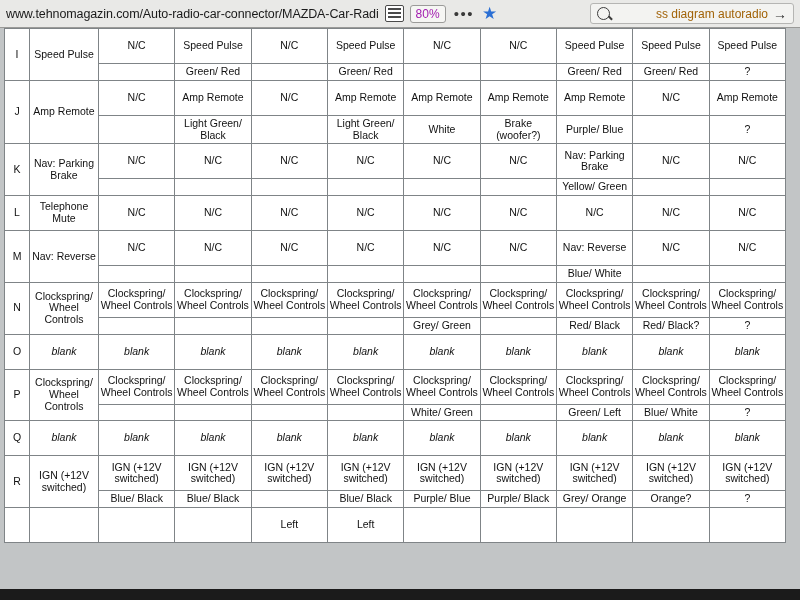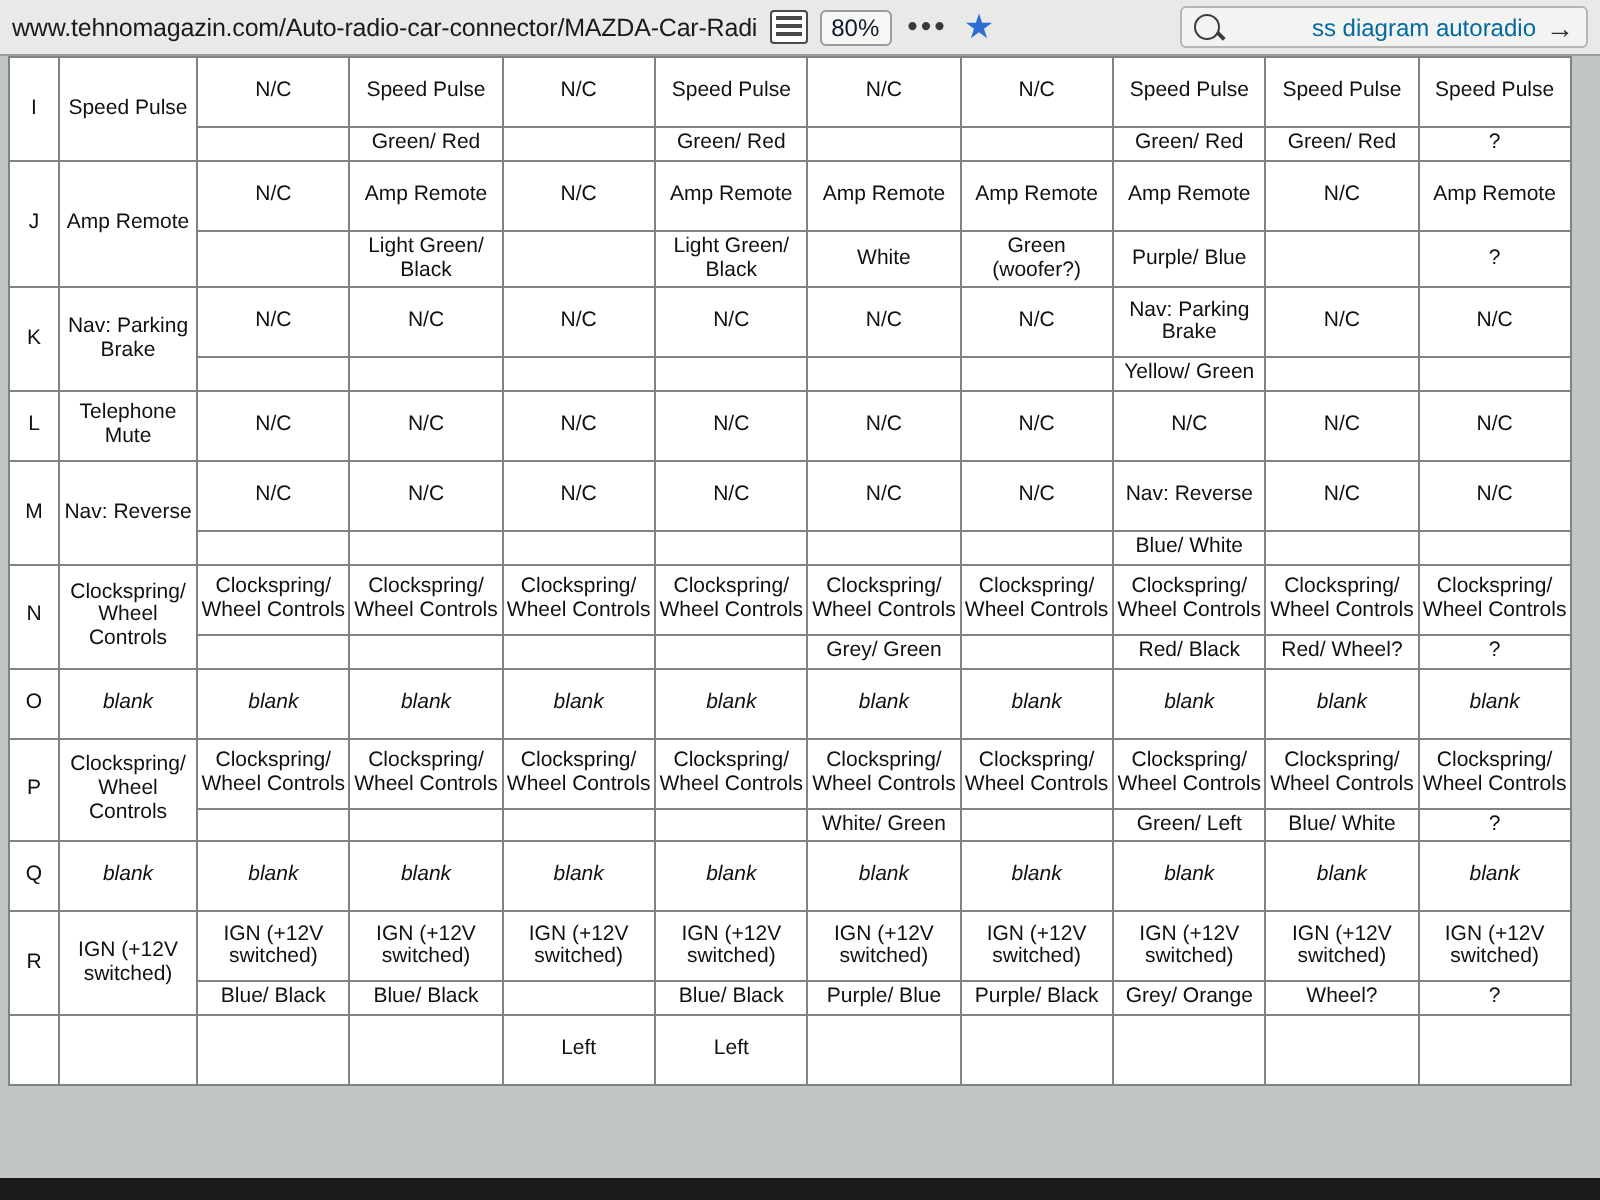--- a/index.html
+++ b/index.html
@@ -60,21 +60,21 @@
   #reader-icon::before {
     content: "";
     position: absolute;
     left: 2px; right: 2px; top: 2px;
     height: 1.5px;
     background: #4a4a4a;
     box-shadow: 0 4px 0 #4a4a4a, 0 8px 0 #4a4a4a;
   }
   #zoom-level {
     font-size: 12px;
-    color: #0f172a;
+    color: #a21caf;
     padding: 1px 5px;
     border: 1px solid #9b9b99;
     border-radius: 3px;
     background: #f6f6f4;
   }
   #menu-dots {
     letter-spacing: 1.5px;
     font-size: 15px;
     color: #3a3a3a;
     line-height: 1;
@@ -107,21 +107,21 @@
   #search-glyph::after {
     content: "";
     position: absolute;
     width: 5px; height: 1.6px;
     background: #3c3c3c;
     transform: rotate(45deg);
     right: -4px; bottom: 0px;
   }
   #search-input-text {
     font-size: 12px;
-    color: #0369a1;
+    color: #a16207;
     white-space: nowrap;
     margin-left: 41px;
   }
   #go-arrow {
     font-size: 14px;
     color: #2b2b2b;
     line-height: 1;
   }
 
   
@@ -234,21 +234,21 @@
             <td class="tall">Amp Remote</td>
             <td class="shade tall">N/C</td>
             <td class="tall">Amp Remote</td>
           </tr>
           <tr>
             <td class="sub"></td>
             <td class="sub">Light Green/ Black</td>
             <td class="sub"></td>
             <td class="sub">Light Green/ Black</td>
             <td class="sub">White</td>
-            <td class="sub">Green (woofer?)</td>
+            <td class="sub">Brake (woofer?)</td>
             <td class="sub">Purple/ Blue</td>
             <td class="sub"></td>
             <td class="sub">?</td>
           </tr>
           <tr>
             <td class="rowlabel" rowspan="2">K</td>
             <td class="firstcol tall" rowspan="2">Nav: Parking Brake</td>
             <td class="tall">N/C</td>
             <td class="shade tall">N/C</td>
             <td class="tall">N/C</td>
@@ -321,21 +321,21 @@
             <td class="tall">Clockspring/ Wheel Controls</td>
           </tr>
           <tr>
             <td class="sub"></td>
             <td class="sub"></td>
             <td class="sub"></td>
             <td class="sub"></td>
             <td class="sub">Grey/ Green</td>
             <td class="sub"></td>
             <td class="sub">Red/ Black</td>
-            <td class="sub">Red/ Wheel?</td>
+            <td class="sub">Red/ Black?</td>
             <td class="sub">?</td>
           </tr>
           <tr>
             <td class="rowlabel">O</td>
             <td class="firstcol tall blankrow">blank</td>
             <td class="tall blankrow">blank</td>
             <td class="shade tall blankrow">blank</td>
             <td class="tall blankrow">blank</td>
             <td class="shade tall blankrow">blank</td>
             <td class="tall blankrow">blank</td>
@@ -395,21 +395,21 @@
             <td class="tall">IGN (+12V switched)</td>
           </tr>
           <tr>
             <td class="sub">Blue/ Black</td>
             <td class="sub">Blue/ Black</td>
             <td class="sub"></td>
             <td class="sub">Blue/ Black</td>
             <td class="sub">Purple/ Blue</td>
             <td class="sub">Purple/ Black</td>
             <td class="sub">Grey/ Orange</td>
-            <td class="sub">Wheel?</td>
+            <td class="sub">Orange?</td>
             <td class="sub">?</td>
           </tr>
           <tr>
             <td class="rowlabel"></td>
             <td class="firstcol tall"></td>
             <td class="tall"></td>
             <td class="shade tall"></td>
             <td class="tall">Left</td>
             <td class="shade tall">Left</td>
             <td class="tall"></td>

